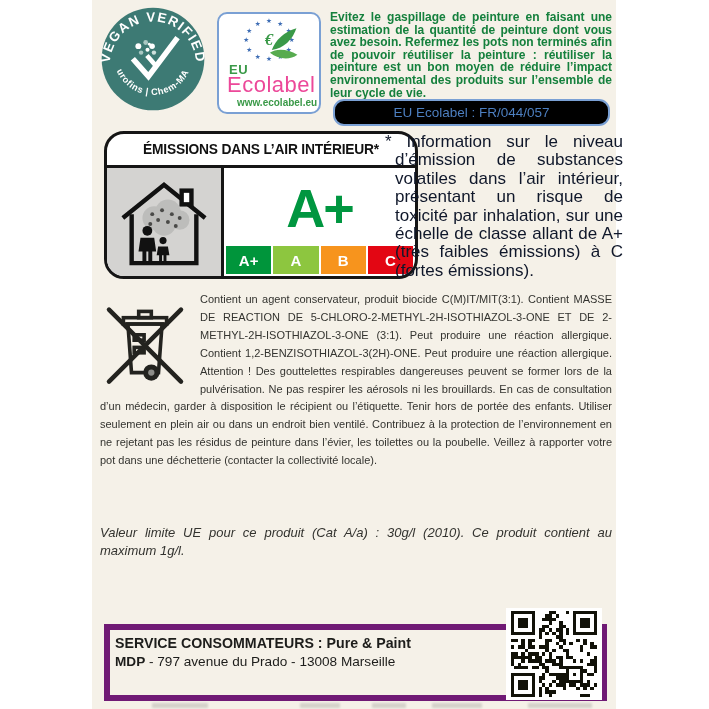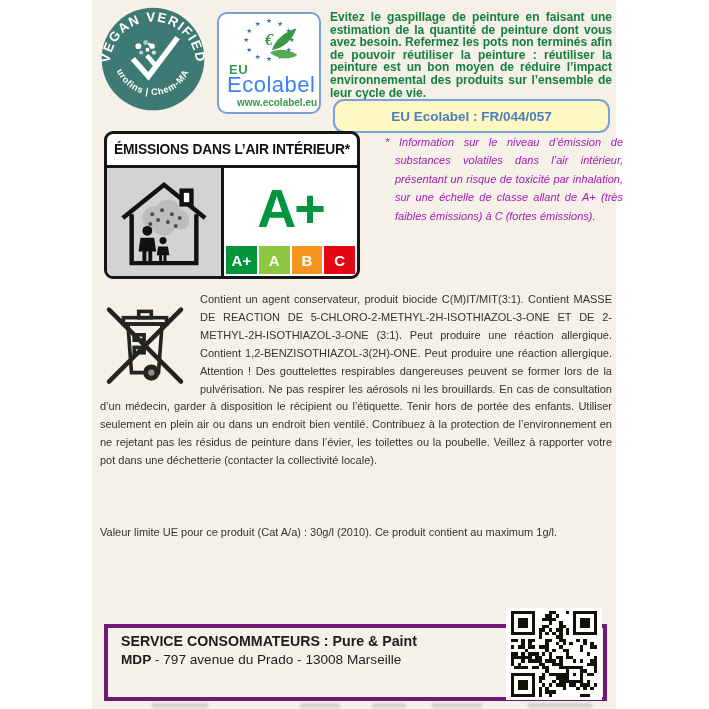--- a/index.html
+++ b/index.html
@@ -6,57 +6,57 @@
   .page{position:relative;width:709px;height:709px;background:#fff;overflow:hidden;
         font-family:"Liberation Sans",sans-serif;color:#33332f;}
   .label-bg{position:absolute;left:92px;top:0;width:524px;height:709px;background:#f5f1e8;}
 
   
   .vegan-badge{position:absolute;left:98px;top:4px;width:110px;height:110px;}
   .ecolabel-box{position:absolute;left:217px;top:12px;width:104px;height:102px;background:#fff;
                 border:2px solid #7aa0d4;border-radius:10px;box-sizing:border-box;text-align:center;overflow:hidden;}
   .eco-flower{display:block;margin:0 auto;width:96px;height:52px;}
   .eco-eu{position:absolute;left:10px;top:48px;color:#3a9948;font-size:13px;font-weight:bold;letter-spacing:.5px;}
-  .eco-name{position:absolute;left:8px;top:58px;width:88px;color:#3b82f6;font-size:22px;letter-spacing:.5px;text-align:center;}
+  .eco-name{position:absolute;left:8px;top:58px;width:88px;color:#ec4899;font-size:22px;letter-spacing:.5px;text-align:center;}
   .eco-url{position:absolute;left:0;top:83px;width:100%;color:#3a9948;font-size:10px;font-weight:bold;padding-left:8px;}
 
   .blue-para{position:absolute;left:330px;top:11px;width:282px;font-size:12px;line-height:12.6px;
              color:#15803d;text-align:justify;font-weight:700;}
-  .fr-box{position:absolute;left:333px;top:99px;width:277px;height:34px;border:2px solid #7aa0d4;
-          border-radius:11px;box-sizing:border-box;background:#fef9c3;display:flex;align-items:center;
-          justify-content:center;color:#4d7fc0;font-weight:bold;font-size:13.5px;}
-
-  
-  .em-box{position:absolute;left:104px;top:131px;width:256px;height:148px;border:3px solid #151515;
-          border-radius:9px;box-sizing:border-box;background:#fff;overflow:hidden;}
+  .fr-box{position:absolute;left:333px;top:99px;width:277px;height:27px;border:2px solid #7aa0d4;
+          border-radius:11px;box-sizing:border-box;background:#000000;display:flex;align-items:center;
+          justify-content:center;color:#4d7fc0;font-weight:normal;font-size:13.5px;}
+
+  
+  .em-box{position:absolute;left:104px;top:131px;width:314px;height:148px;border:3px solid #151515;
+          border-radius:20px;box-sizing:border-box;background:#fff;overflow:hidden;}
   .em-head{height:31px;display:flex;align-items:center;justify-content:center;border-bottom:3px solid #151515;
            font-weight:bold;font-size:13.8px;letter-spacing:-.2px;color:#111;white-space:nowrap;}
   .em-body{display:flex;height:108px;}
   .em-left{width:114px;background:#d4d3d1;border-right:3px solid #151515;display:flex;align-items:center;justify-content:center;}
   .em-right{flex:1;display:flex;flex-direction:column;}
   .em-grade{flex:1;display:flex;align-items:center;justify-content:center;color:#009640;
             font-weight:bold;font-size:54px;letter-spacing:-2px;line-height:1;padding-top:2px;}
   .em-scale{height:28px;display:flex;gap:2px;padding:0 2px 2px 2px;}
   .em-cell{flex:1;display:flex;align-items:center;justify-content:center;color:#fff;font-weight:bold;font-size:15px;}
 
-  .footnote{position:absolute;left:385px;top:133px;width:228px;font-size:11px;line-height:18.4px;
-            color:#a21caf;text-align:justify;padding-left:10px;text-indent:-10px;font-style:italic;}
+  .footnote{position:absolute;left:385px;top:133px;width:228px;font-size:17px;line-height:18.4px;
+            color:#0f172a;text-align:justify;padding-left:10px;text-indent:-10px;}
 
   
   .warning-para{position:absolute;left:100px;top:291px;width:512px;font-size:11px;line-height:17.9px;
                 text-align:justify;color:#33332f;}
   .bin-icon{float:left;width:90px;height:98px;margin:2px 10px 4px 0;}
-  .voc-para{position:absolute;left:100px;top:524px;width:512px;font-size:11px;line-height:17.9px;
-            text-align:justify;color:#33332f;}
+  .voc-para{position:absolute;left:100px;top:524px;width:512px;font-size:13px;line-height:17.9px;
+            text-align:justify;color:#33332f;font-style:italic;}
   .cond-para{position:absolute;left:100px;top:561px;width:512px;font-size:12.6px;line-height:17.9px;
              text-align:justify;color:#33332f;}
 
   
-  .contact-box{position:absolute;left:104px;top:624px;width:503px;height:77px;border:4px solid #701a75;
-               box-sizing:border-box;background:#f5f1e8;padding:5px 0 0 13px;}
+  .contact-box{position:absolute;left:104px;top:624px;width:503px;height:77px;border:6px solid #701a75;
+               box-sizing:border-box;background:#f5f1e8;padding:5px 0 0 5px;}
   .c-line{font-size:13.6px;line-height:17.6px;color:#1d1d1b;white-space:nowrap;}
   .c-line .bold{font-weight:bold;}
   .c-line1{font-size:14.2px;font-weight:bold;}
 
   .qr-wrap{position:absolute;left:506px;top:608px;width:96px;height:92px;background:#fff;
            display:flex;align-items:center;justify-content:center;}
   .qr-wrap svg{width:86px;height:86px;}
 
   
   .remnant{position:absolute;top:703px;height:5px;background:#9a9a94;opacity:.35;filter:blur(1px);}

